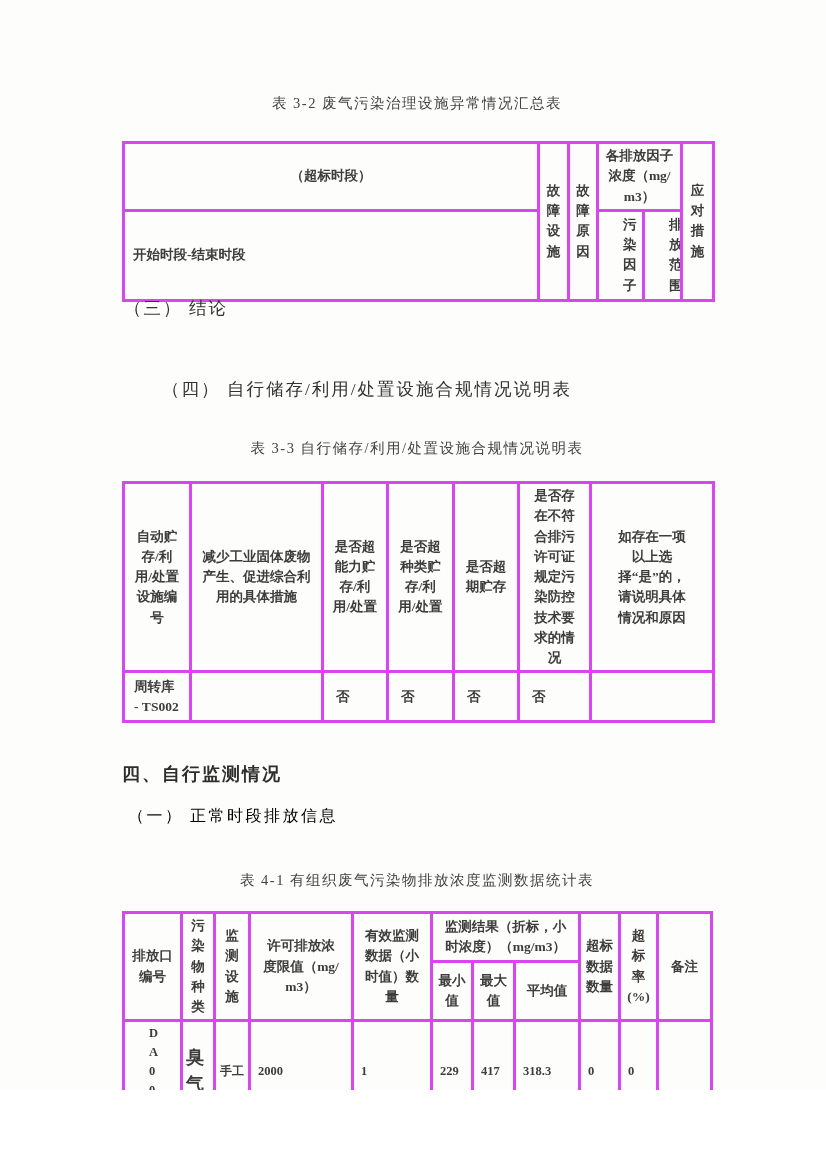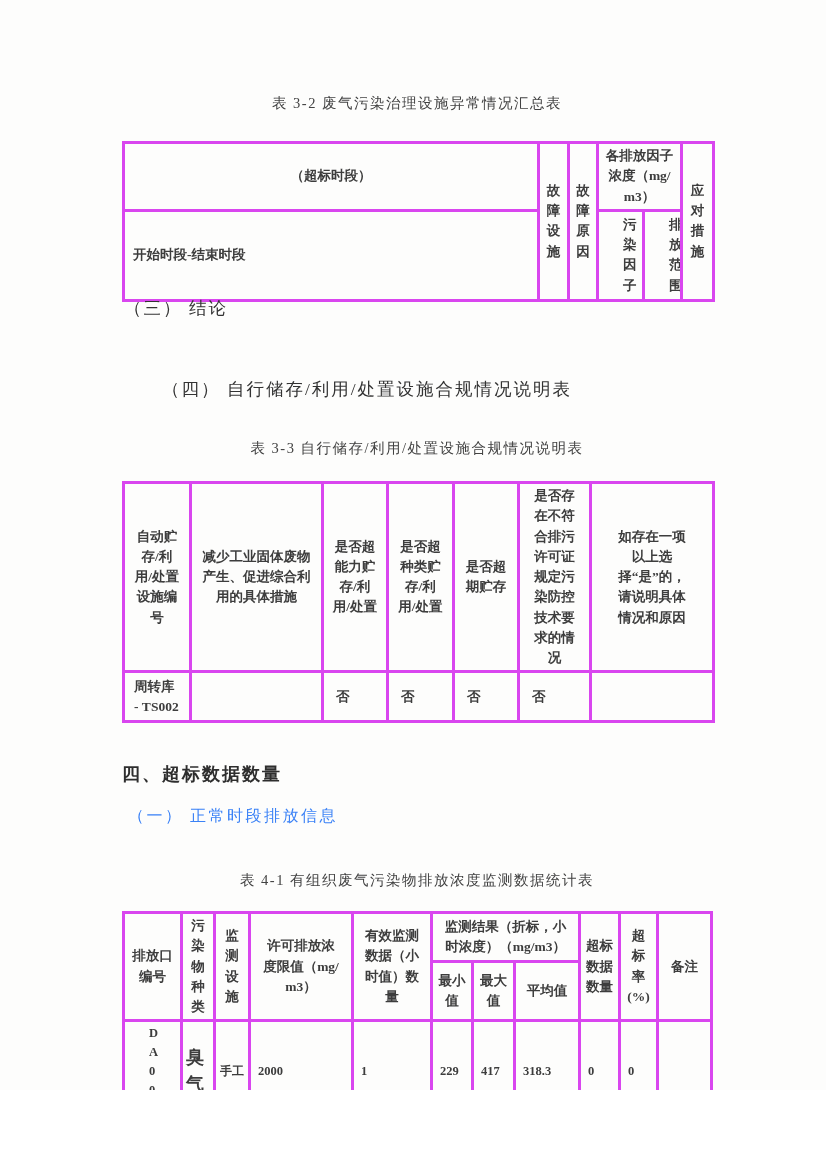--- a/index.html
+++ b/index.html
@@ -20,21 +20,21 @@
     font-size:14.5px;letter-spacing:1.5px;
     color:#424242;
   }
 
   
   .h-mid{font-size:17.5px;letter-spacing:2px;color:#333;}
   .h-bold{
     font-family:"Liberation Sans","DejaVu Sans",sans-serif;
     font-weight:700;font-size:18px;letter-spacing:2px;color:#2e2e2e;
   }
-  .h-sub{font-size:16px;letter-spacing:2.5px;color:#3b82f6;}
+  .h-sub{font-size:16px;letter-spacing:2.5px;color:#000000;}
 
   .para{
     font-size:14px;line-height:22px;
     text-align:justify;color:#3c3c3c;
   }
 
   
   table{border-collapse:collapse;table-layout:fixed;}
   table.doc{border:1.5px solid #4c4c4c;}
   td{
@@ -134,21 +134,21 @@
       <td class="l p6"></td>
       <td class="l pl12">否</td>
       <td class="l pl12">否</td>
       <td class="l pl12">否</td>
       <td class="l pl12">否</td>
       <td class="l p6"></td>
     </tr>
   </tbody>
     </table>
 
-  <div class="abs h-bold" style="top:762px;left:122px;">四、超标数据数量</div>
+  <div class="abs h-bold" style="top:762px;left:122px;">四、自行监测情况</div>
 
   <div class="abs h-sub" style="top:806px;left:128px;">（一） 正常时段排放信息</div>
 
   <div class="abs tbl-title" style="top:871px;">表 4-1 有组织废气污染物排放浓度监测数据统计表</div>
 
   <table class="doc abs" style="top:911px;left:122px;width:590px;">
     <colgroup>
       <col style="width:58px">
         <col style="width:33px">
         <col style="width:35px">

